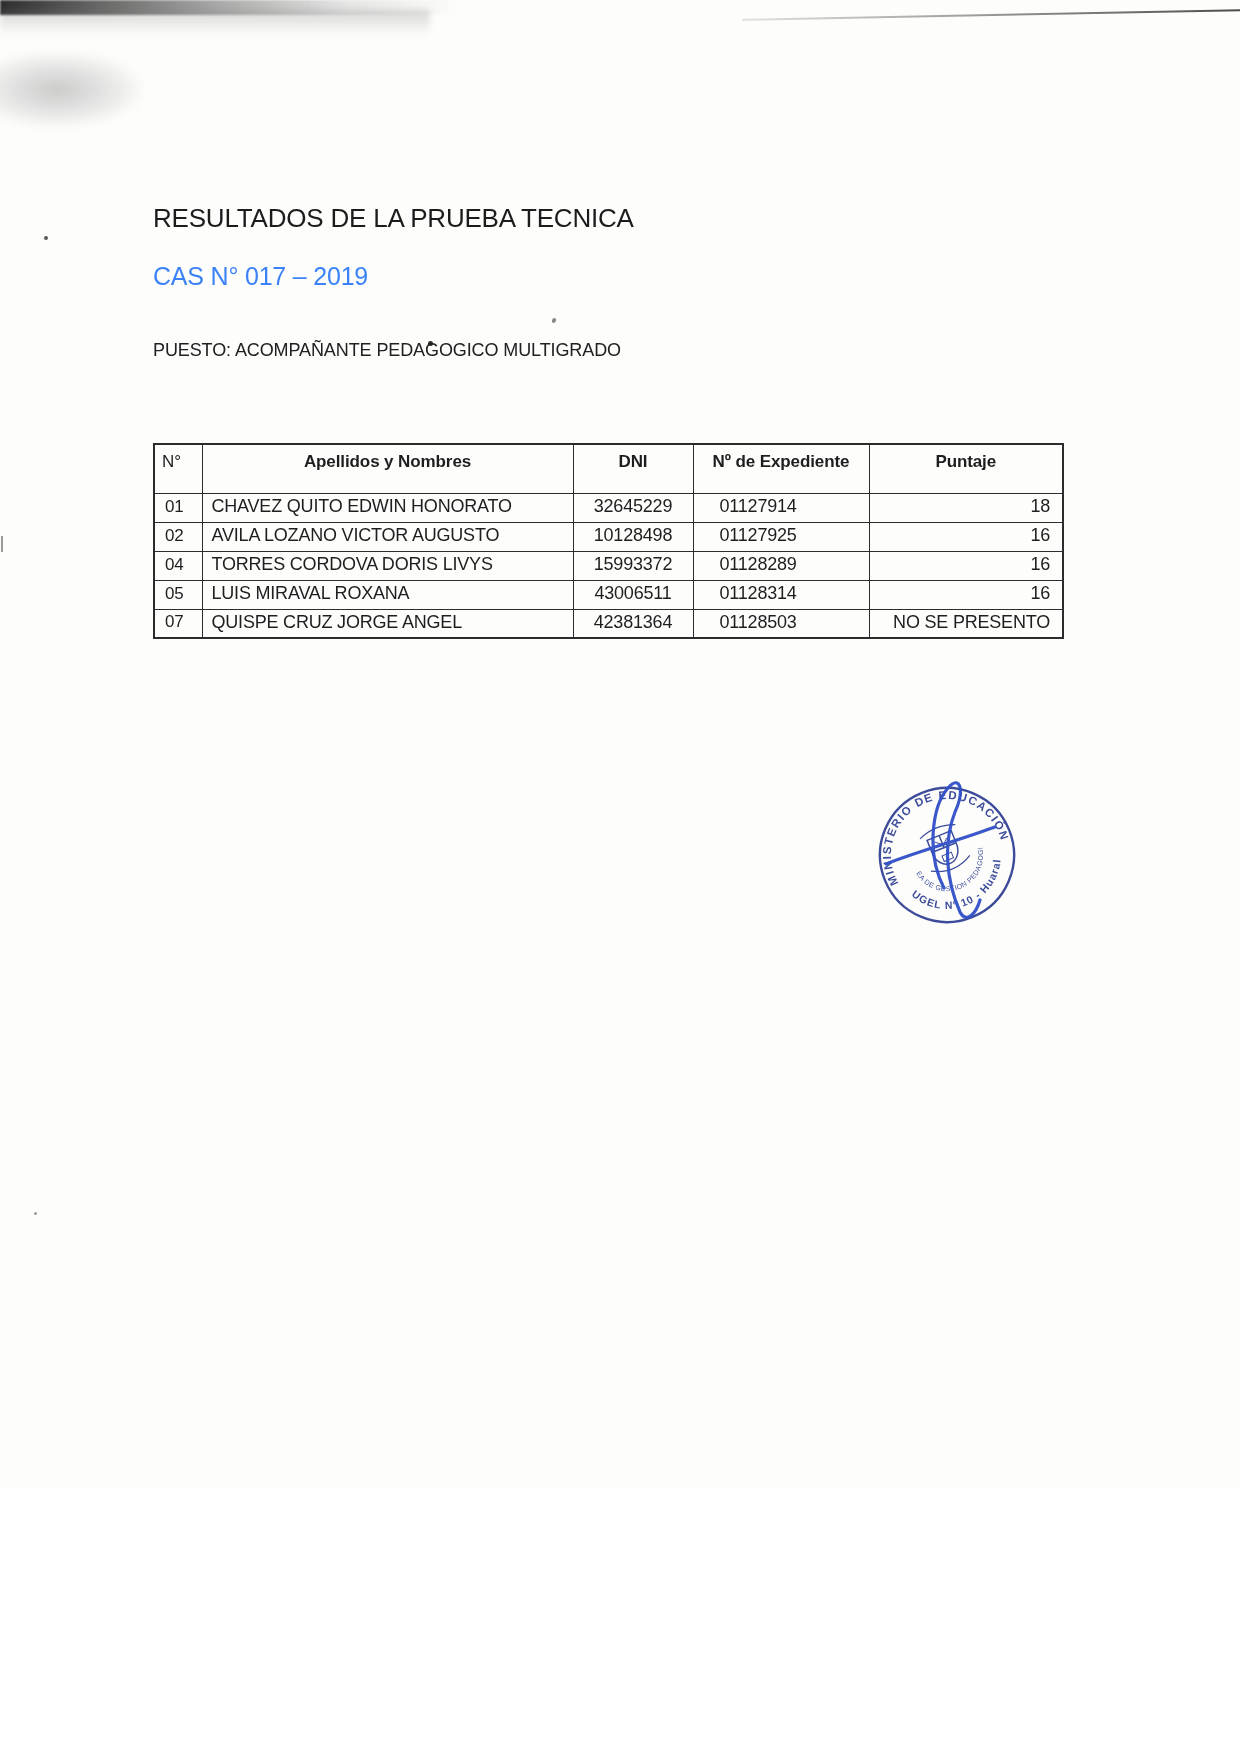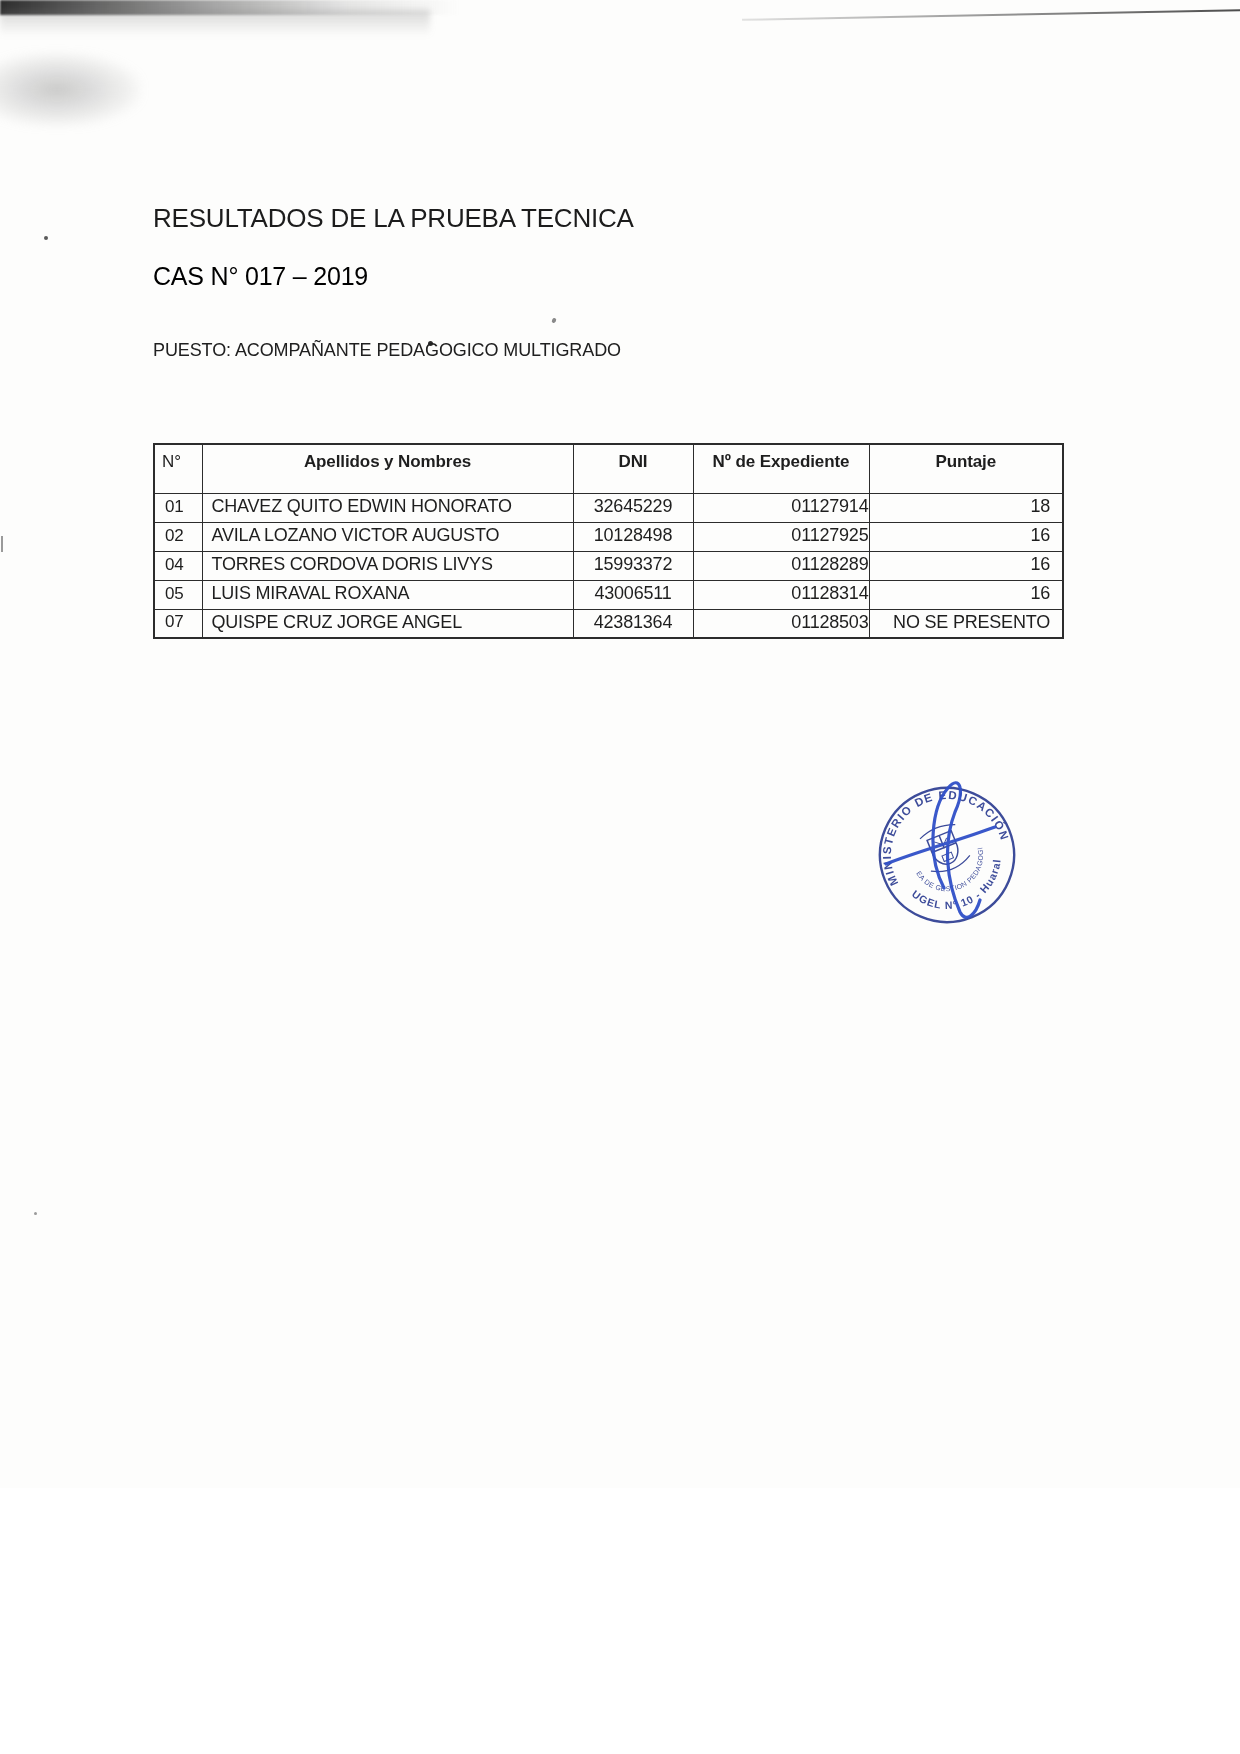--- a/index.html
+++ b/index.html
@@ -37,21 +37,21 @@
   .scan-dot-c{ position:absolute; left:34px; top:1212px; width:3px; height:3px; border-radius:50%; background:#9a9a9a; }
   .scan-dot-title{ position:absolute; left:428px; top:341px; width:5px; height:5px; border-radius:50%; background:#2a2a2a; }
 
   
   .doc-title{
     position:absolute; left:153px; top:203px;
     font-size:26px; letter-spacing:-0.2px; color:#1c1c1c;
   }
   .doc-case{
     position:absolute; left:153px; top:262px;
-    font-size:25px; letter-spacing:-0.2px; color:#000000;
+    font-size:25px; letter-spacing:-0.2px; color:#3b82f6;
   }
   .doc-position{
     position:absolute; left:153px; top:340px;
     font-size:18px; letter-spacing:-0.1px; color:#202020;
   }
 
   
   .results-table{
     position:absolute; left:153px; top:443px; width:909px;
     border-collapse:collapse; table-layout:fixed;
@@ -72,21 +72,21 @@
   .results-table .c0{ width:48px; }
   .results-table .c1{ width:371px; }
   .results-table .c2{ width:120px; }
   .results-table .c3{ width:176px; }
   .results-table .c4{ width:194px; }
   .results-table th.c0{ text-align:left; padding-left:7px; font-weight:normal; }
   .results-table th.c1, .results-table th.c2, .results-table th.c3, .results-table th.c4{ text-align:center; }
   .results-table td.c0{ text-align:center; padding-right:8px; font-size:17px; }
   .results-table td.c1{ text-align:left; padding-left:9px; }
   .results-table td.c2{ text-align:center; }
-  .results-table td.c3{ text-align:right; padding-left:26px;margin-left:48px; }
+  .results-table td.c3{ text-align:left; padding-left:26px;margin-left:48px; }
   .results-table td.c4{ text-align:right; padding-right:12px; }
 
   
   .stamp-wrap{
     position:absolute; left:862px; top:770px; width:170px; height:170px;
     transform:rotate(-22deg); opacity:.92;
   }
   .signature-wrap{
     position:absolute; left:858px; top:758px; width:185px; height:185px;
     opacity:.95;

